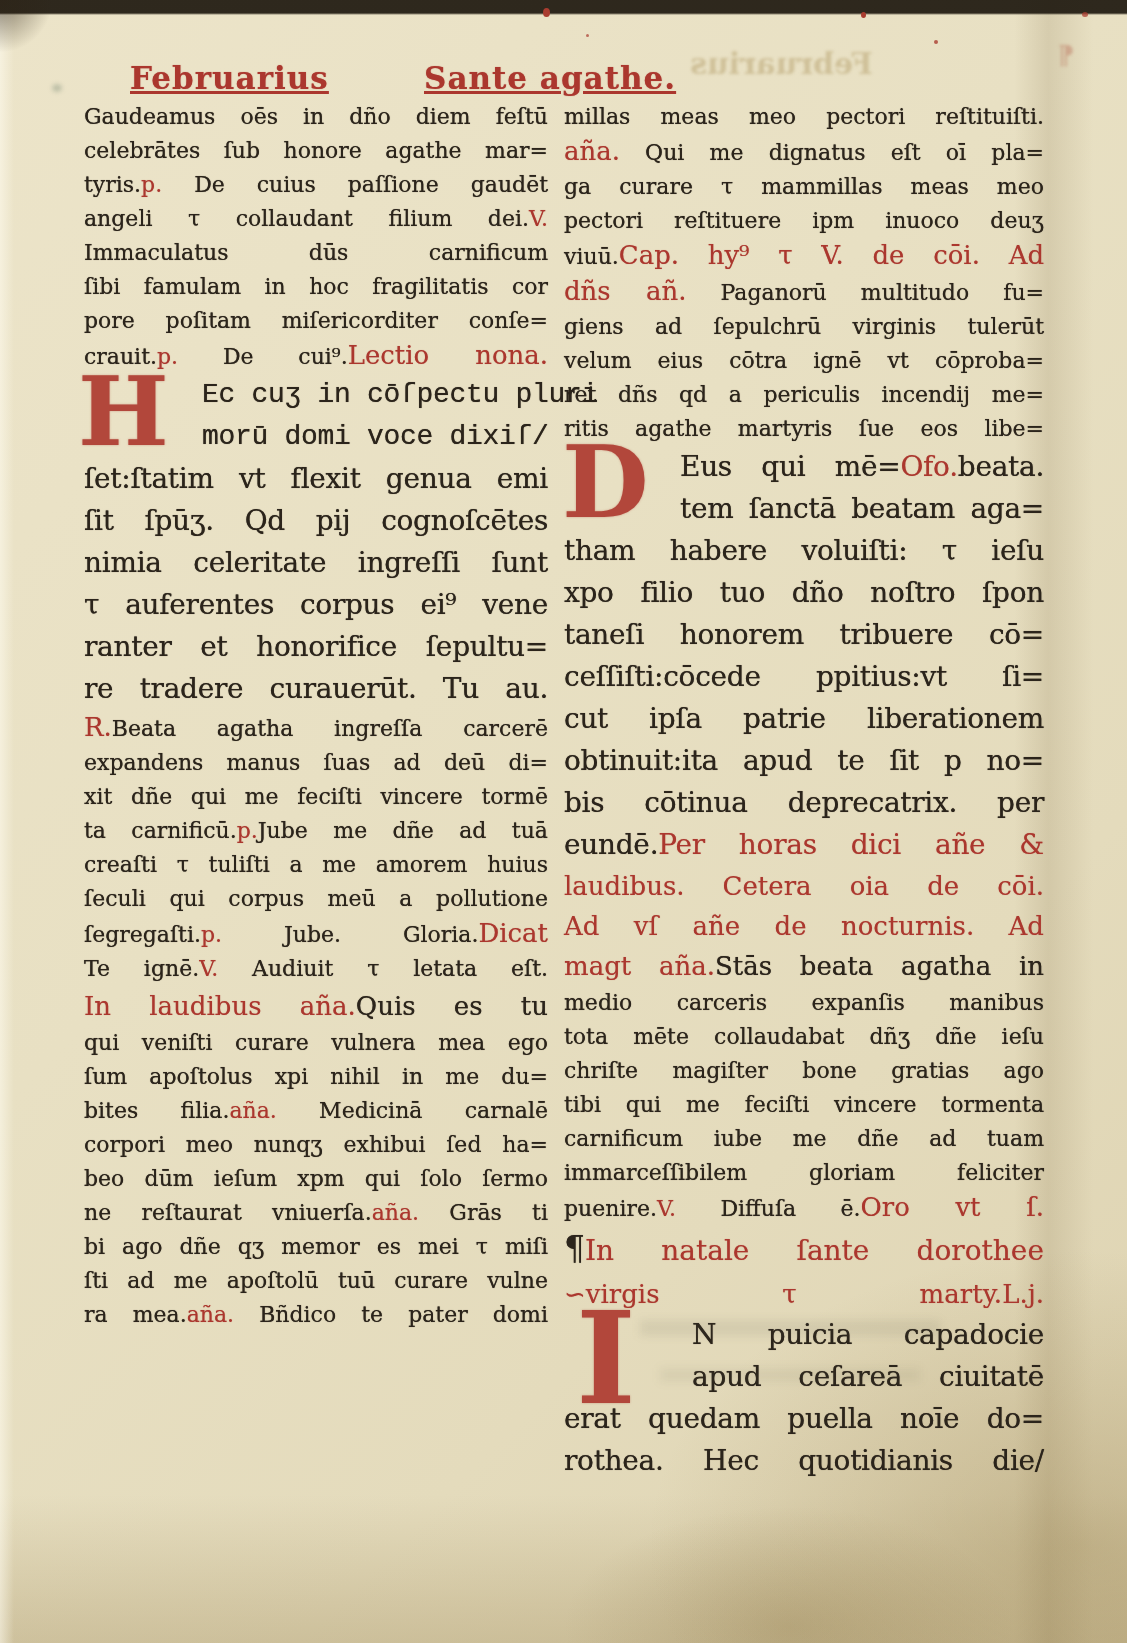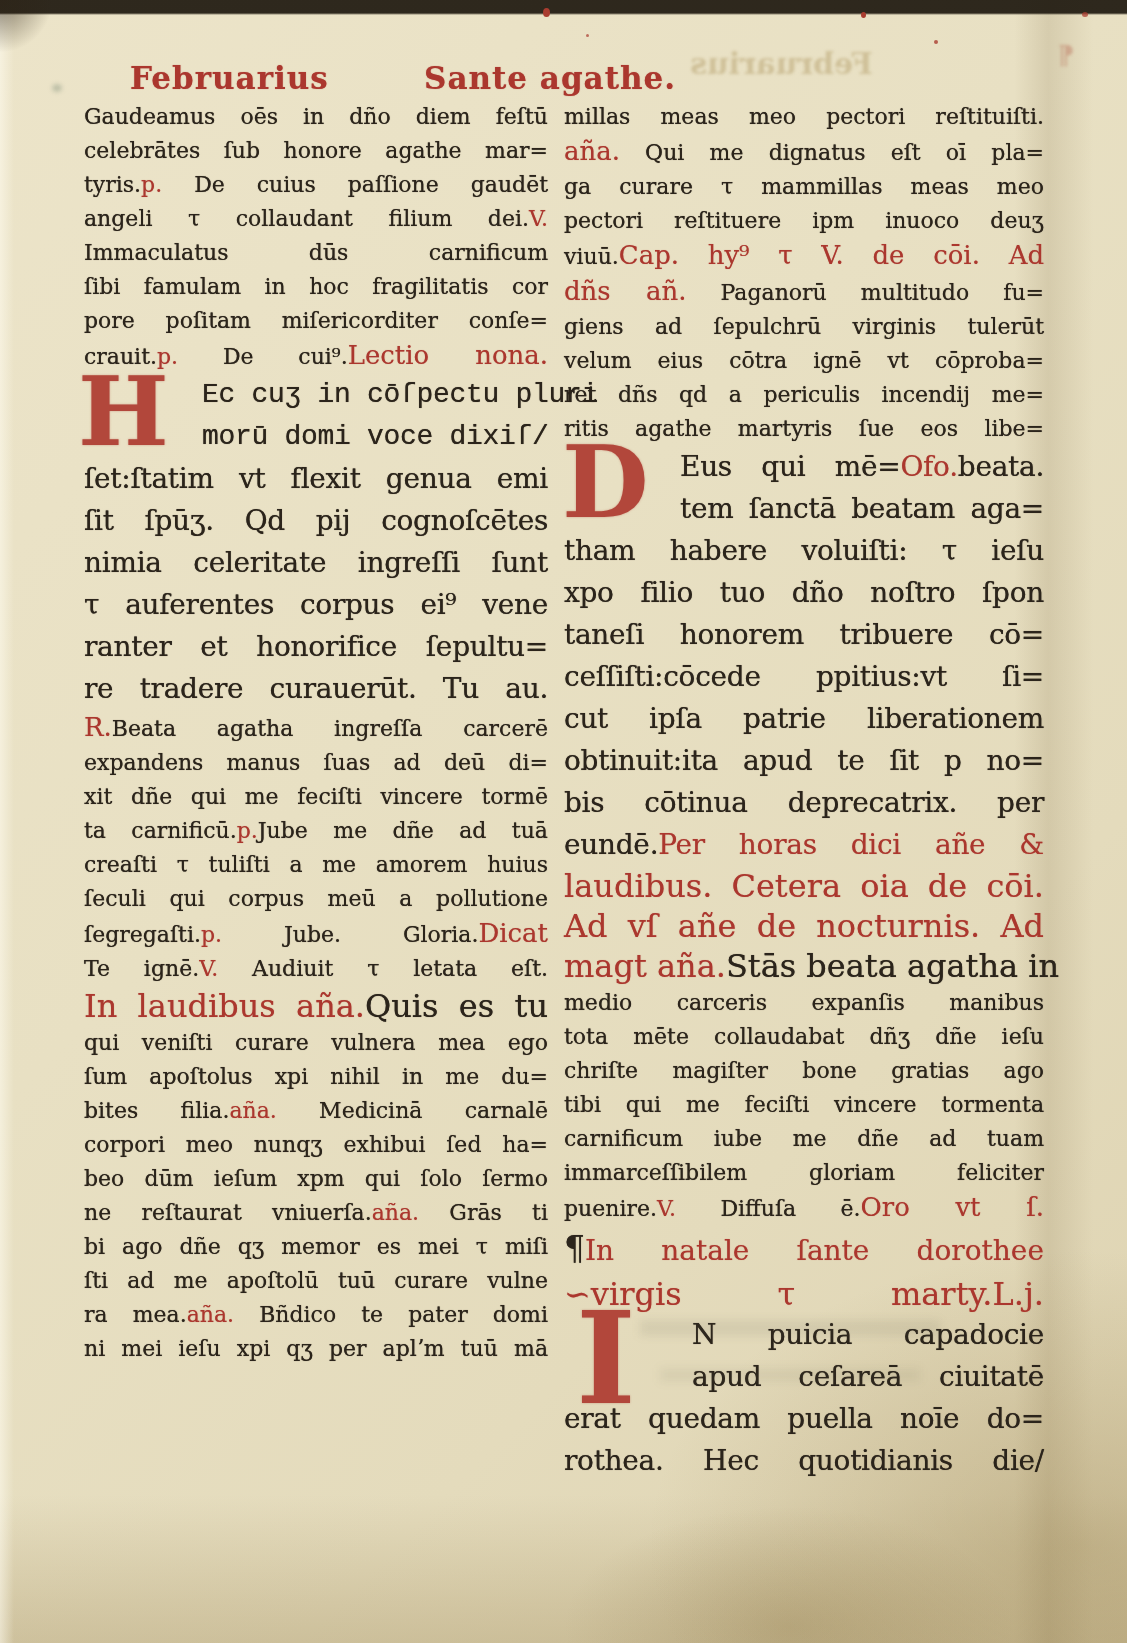--- a/index.html
+++ b/index.html
@@ -18,36 +18,37 @@
       linear-gradient(to right, rgba(255,252,240,.55) 0px, rgba(255,252,240,0) 14px),
       linear-gradient(to right, rgba(120,100,60,0) 90%, rgba(120,100,60,.16) 93%, rgba(120,100,60,0) 97%),
       linear-gradient(to bottom, rgba(150,128,78,0) 91%, rgba(150,128,78,.30) 100%),
       linear-gradient(135deg,#ece4c9 0%,#e8e0c3 40%,#e4dbbc 70%,#ddd2b0 100%);
   }
   .hdr{
     position:absolute;top:60px;font-size:31px;font-weight:700;
     letter-spacing:1px;color:#ab372e;
     text-shadow:0 0 1px rgba(171,55,46,.65);
     white-space:nowrap;
+    text-decoration:underline;
   }
   #hdr-month{left:130px;}
   #hdr-feast{left:424px;}
   .col{position:absolute;top:100px;}
   #col-left{left:84px;width:464px;}
   #col-right{left:564px;width:480px;}
   .line{
     white-space:nowrap;
     text-align:justify;text-align-last:justify;
     color:#2b241b;
     text-shadow:0 0 .7px rgba(43,36,27,.85);
     overflow:visible;
   }
   .rg{font-size:22px;line-height:34px;}
   .lg{font-size:28px;line-height:42px;letter-spacing:-.3px;}
-  .hd{font-size:32px;line-height:40px;}
+  .hd{font-size:26px;line-height:40px;}
   .hd2{font-size:28px;line-height:46px;}
   .ind-h{padding-left:118px;font-family:Liberation Mono, monospace;}
   .ind-d{padding-left:116px;}
   .ind-i{padding-left:128px;}
   .ink{color:#2b241b;}
   .red{color:#ab372e;text-shadow:0 0 .8px rgba(171,55,46,.6);}
   .big{font-size:1.18em;}
   .dropcap{
     position:absolute;font-weight:700;color:#b2473b;
     text-shadow:0 0 2px rgba(178,71,59,.5);
@@ -104,21 +105,20 @@
       <div class="line hd"><span class="red">In laudibus aña.</span><span class="ink">Quis es tu</span></div>
       <div class="line rg"><span class="ink">qui veniſti curare vulnera mea ego</span></div>
       <div class="line rg"><span class="ink">ſum apoſtolus xpi nihil in me du=</span></div>
       <div class="line rg"><span class="ink">bites filia.</span><span class="red">aña.</span><span class="ink"> Medicinā carnalē</span></div>
       <div class="line rg"><span class="ink">corpori meo nunqʒ exhibui ſed ha=</span></div>
       <div class="line rg"><span class="ink">beo dūm ieſum xpm qui ſolo ſermo</span></div>
       <div class="line rg"><span class="ink">ne reſtaurat vniuerſa.</span><span class="red">aña.</span><span class="ink"> Grās ti</span></div>
       <div class="line rg"><span class="ink">bi ago dñe qʒ memor es mei τ miſi</span></div>
       <div class="line rg"><span class="ink">ſti ad me apoſtolū tuū curare vulne</span></div>
       <div class="line rg"><span class="ink">ra mea.</span><span class="red">aña.</span><span class="ink"> Bñdico te pater domi</span></div>
-      <div class="line rg"><span class="ink">ni mei ieſu xpi qʒ per aplʼm tuū mā</span></div>
       <span class="dropcap" style="top: 264px; left: -6px; font-size: 96px;">H</span>
     </div>
   <div class="col" id="col-right">
       <div class="line rg"><span class="ink">millas meas meo pectori reſtituiſti.</span></div>
       <div class="line rg"><span class="red big">aña.</span><span class="ink"> Qui me dignatus eſt oī pla=</span></div>
       <div class="line rg"><span class="ink">ga curare τ mammillas meas meo</span></div>
       <div class="line rg"><span class="ink">pectori reſtituere ipm inuoco deuʒ</span></div>
       <div class="line rg"><span class="ink">viuū.</span><span class="red big">Cap. hy⁹ τ V. de cōi. Ad</span></div>
       <div class="line rg"><span class="red big">dñs añ.</span><span class="ink"> Paganorū multitudo fu=</span></div>
       <div class="line rg"><span class="ink">giens ad ſepulchrū virginis tulerūt</span></div>

